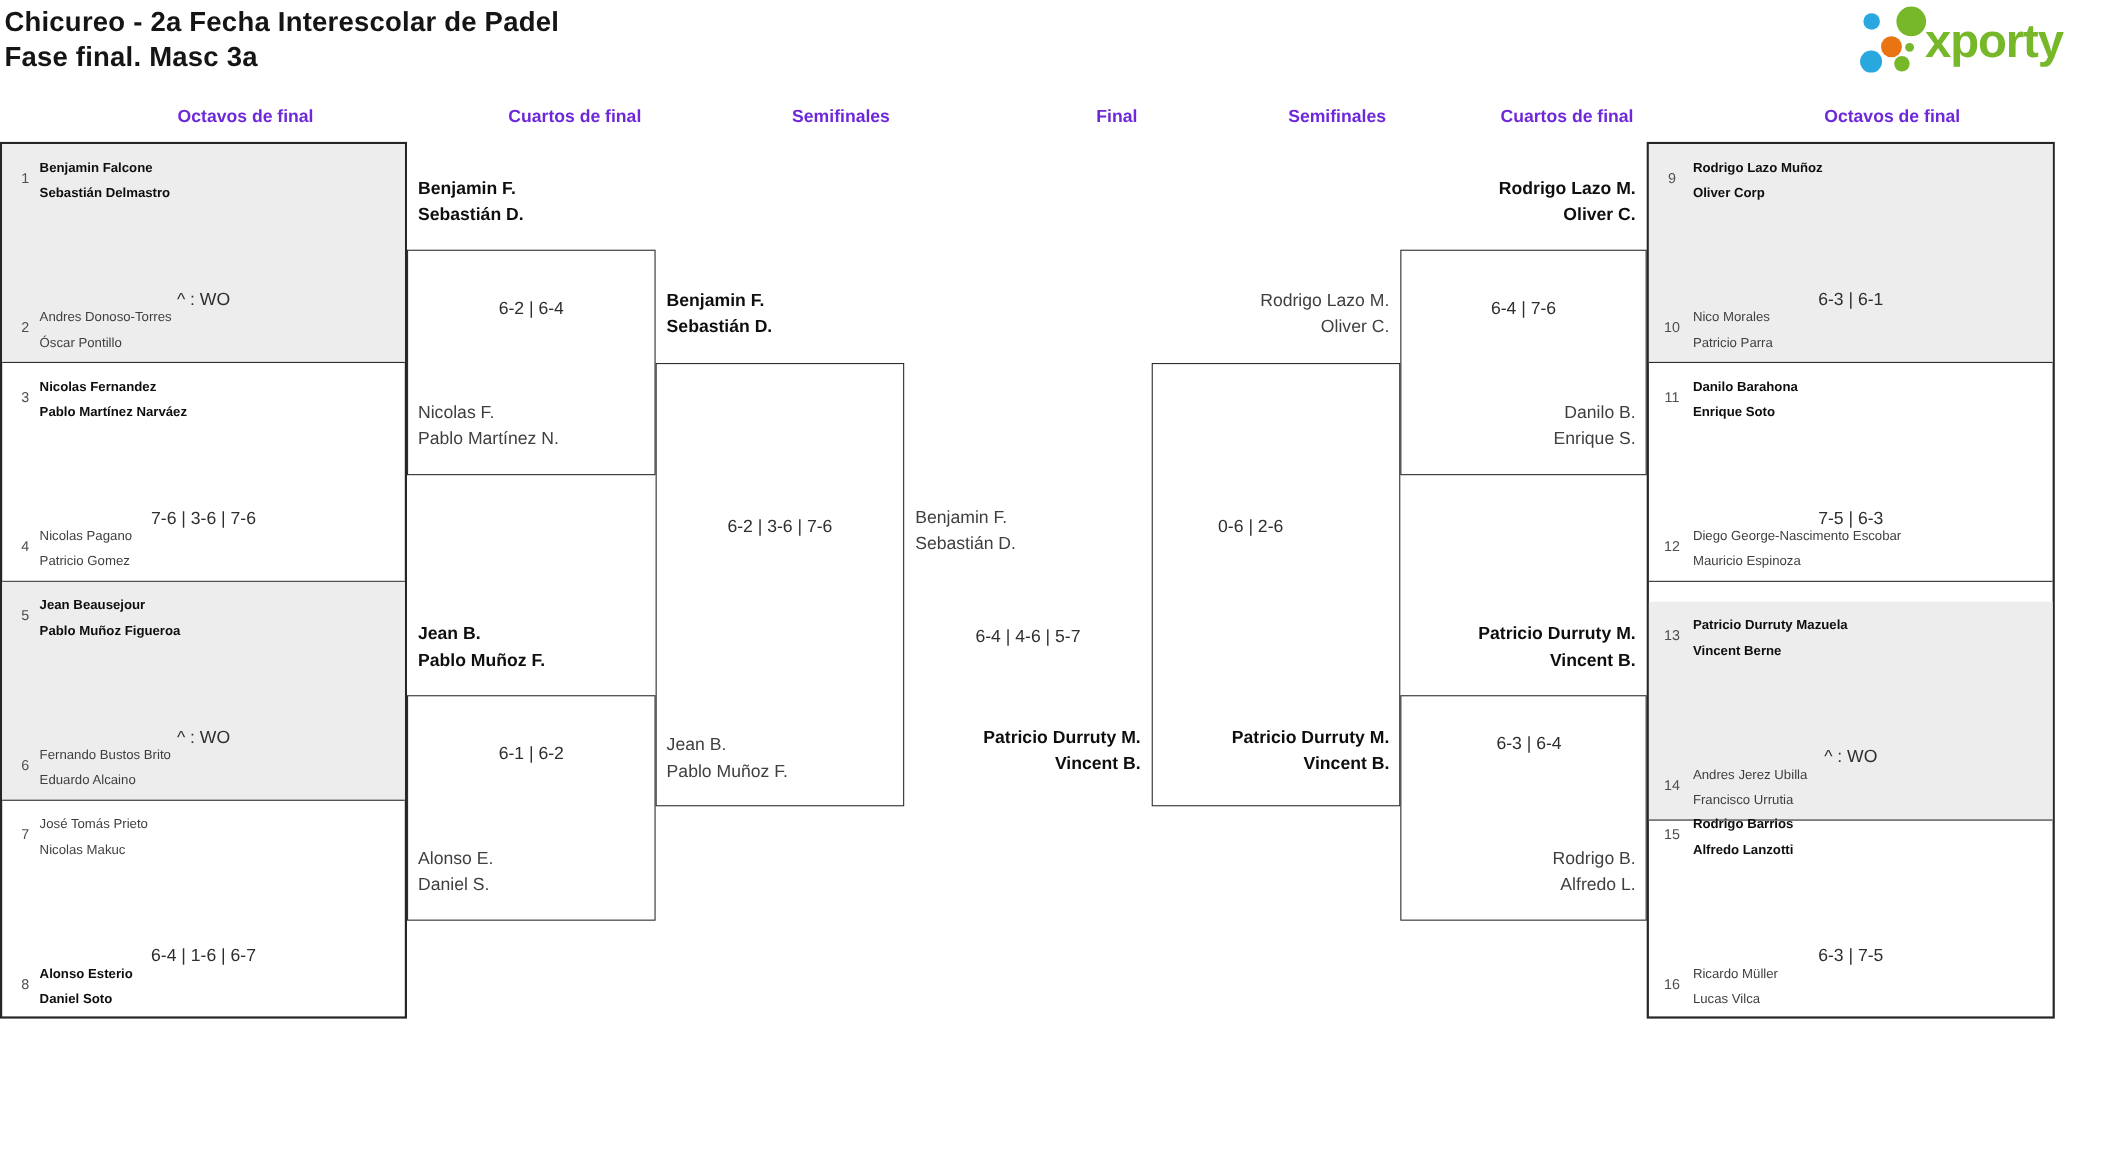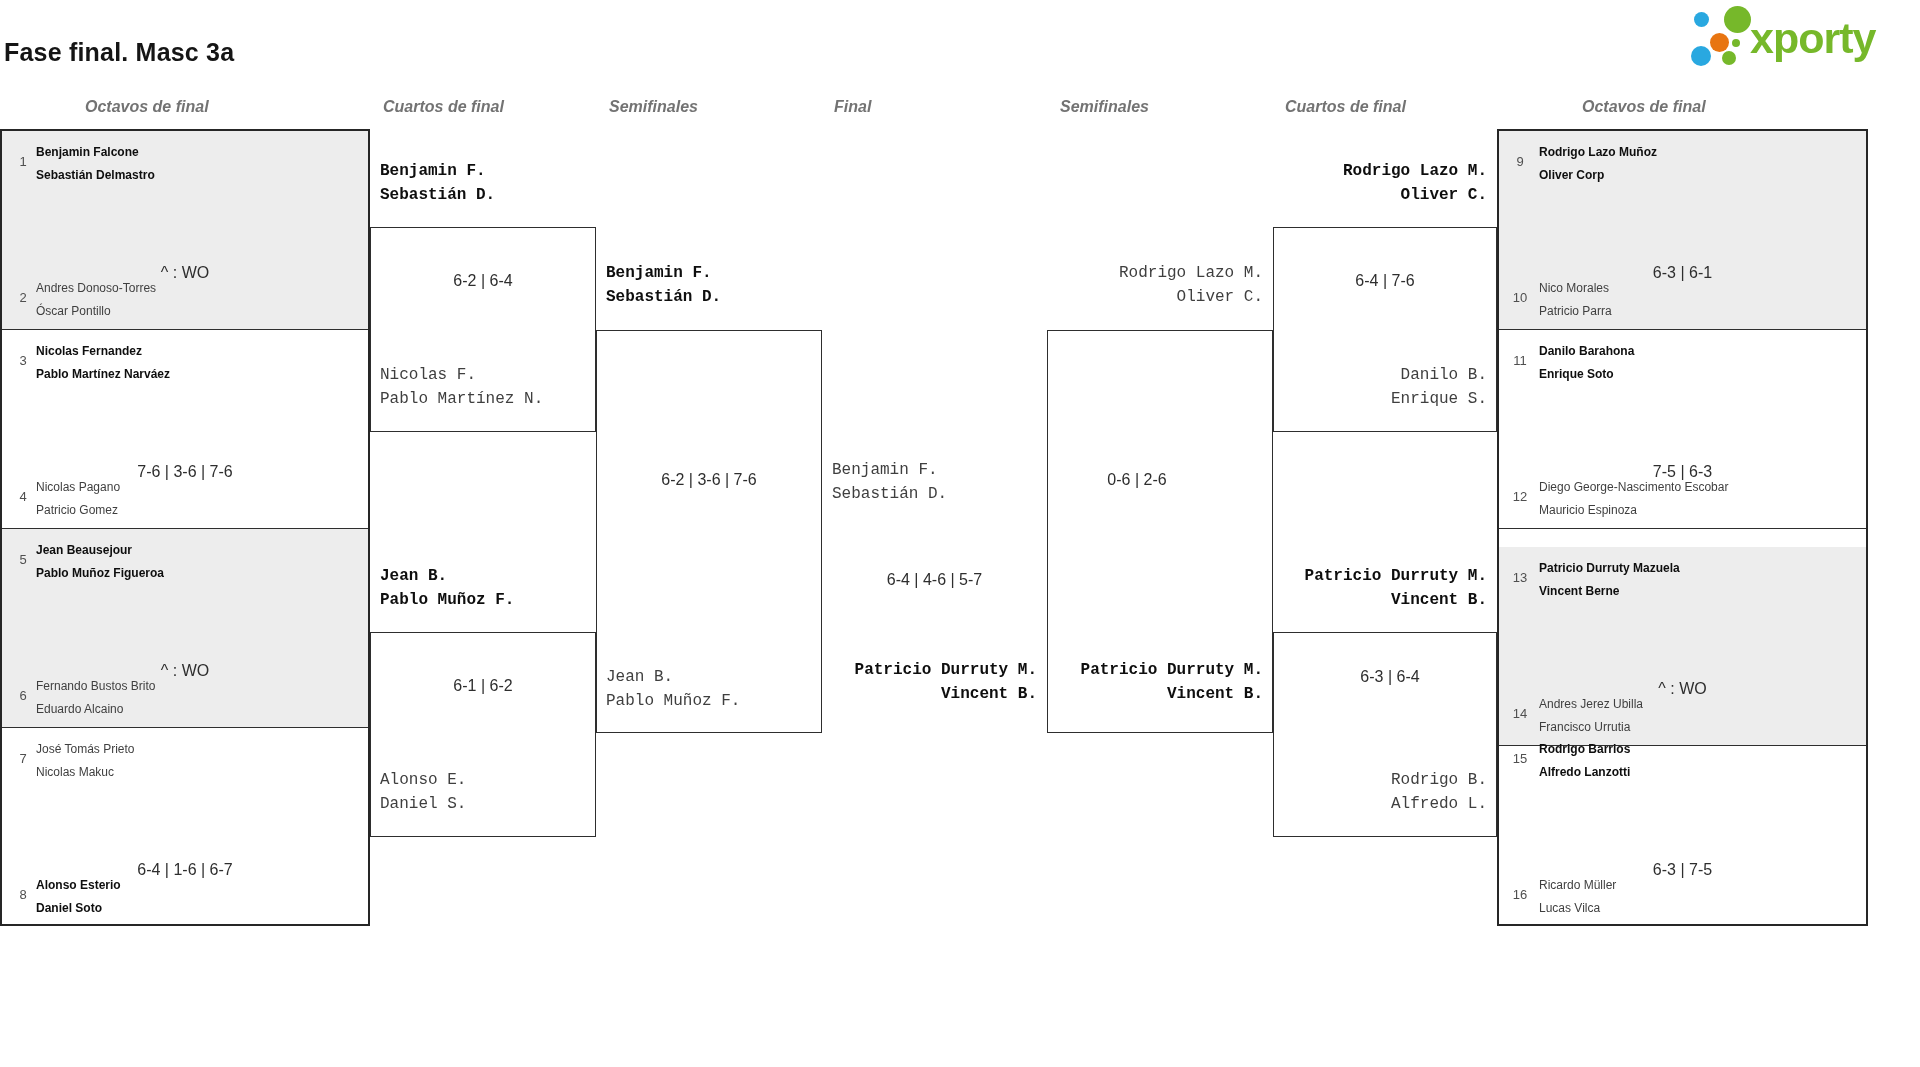--- a/index.html
+++ b/index.html
@@ -3,21 +3,21 @@
 <meta charset="utf-8">
 <style>
   * { margin:0; padding:0; box-sizing:border-box; }
   html,body { background:#ffffff; }
   body { font-family:"Liberation Sans", sans-serif; color:#1c1c1c; }
   #stage { position:relative; width:1920px; height:1067px; background:#fff; overflow:hidden; }
 
   .title-line1 { position:absolute; left:4px; top:6px; font-size:25px; font-weight:700; color:#151515; letter-spacing:0.2px; }
   .title-line2 { position:absolute; left:4px; top:38px; font-size:25px; font-weight:700; color:#151515; letter-spacing:0.2px; }
 
-  .hdr { position:absolute; top:98px; width:200px; text-align:left; font-size:16px; font-weight:600; color:#737373;font-style:italic; }
+  .hdr { position:absolute; top:98px; width:200px; text-align:right; font-size:16px; font-weight:600; color:#6d28d9; }
 
   .obox { position:absolute; top:129px; width:370px; height:797px; border:2px solid #262626; background:#fff; }
   .obox-r { left:1497px; width:371px; }
   .obox-l { left:0; }
   .cell { position:absolute; left:0; right:0; height:199px; }
   .cell.gray { background:#ededed; }
   .cell.sep { border-bottom:1px solid #2e2e2e; }
 
   .team { position:absolute; left:8px; right:6px; }
   .team.t-top { top:10px; }
@@ -25,32 +25,33 @@
   .seed { position:absolute; left:2px; top:13px; width:22px; text-align:center; font-size:13px; color:#4f4f4f; }
   .names { margin-left:26px; font-size:12px; line-height:23px; color:#3f3f3f; }
   .obox-r .names { margin-left:32px; }
   .bold .names, .names.bold, .plabel.bold { font-weight:700; color:#0e0e0e; }
 
   .score { position:absolute; text-align:center; font-size:16px; color:#2e2e2e; }
   .cell .score { left:0; right:0; top:89px;margin-top:44px; }
 
   .mbox { position:absolute; border:1px solid #2e2e2e; background:transparent; }
 
-  .plabel { position:absolute; font-size:16px; line-height:23.5px; color:#3f3f3f;font-family:Liberation Mono, monospace; }
+  .plabel { position:absolute; font-size:16px; line-height:23.5px; color:#3f3f3f; }
   .plabel.right { text-align:right; }
 
   .logo { position:absolute; left:1686px; top:4px; width:232px; height:70px; }
   .dot { position:absolute; border-radius:50%; }
   .logo-text { position:absolute; left:64px; top:10px; font-size:43px; font-weight:700; letter-spacing:-1px; }
 </style>
 </head>
 <body>
 
 <div id="stage">
 
+  <div class="title-line1">Chicureo - 2a Fecha Interescolar de Padel</div>
   <div class="title-line2">Fase final. Masc 3a</div>
 
   <div class="logo">
     <span class="dot" style="left:8px;top:8px;width:15px;height:15px;background:#29a8e0;"></span>
     <span class="dot" style="left:38px;top:2px;width:27px;height:27px;background:#76b82a;"></span>
     <span class="dot" style="left:24px;top:29px;width:19px;height:19px;background:#e87511;"></span>
     <span class="dot" style="left:46px;top:35px;width:8px;height:8px;background:#76b82a;"></span>
     <span class="dot" style="left:5px;top:42px;width:20px;height:20px;background:#29a8e0;"></span>
     <span class="dot" style="left:36px;top:47px;width:14px;height:14px;background:#76b82a;"></span>
     <span class="logo-text" style="color:#76b82a;">xporty</span>

